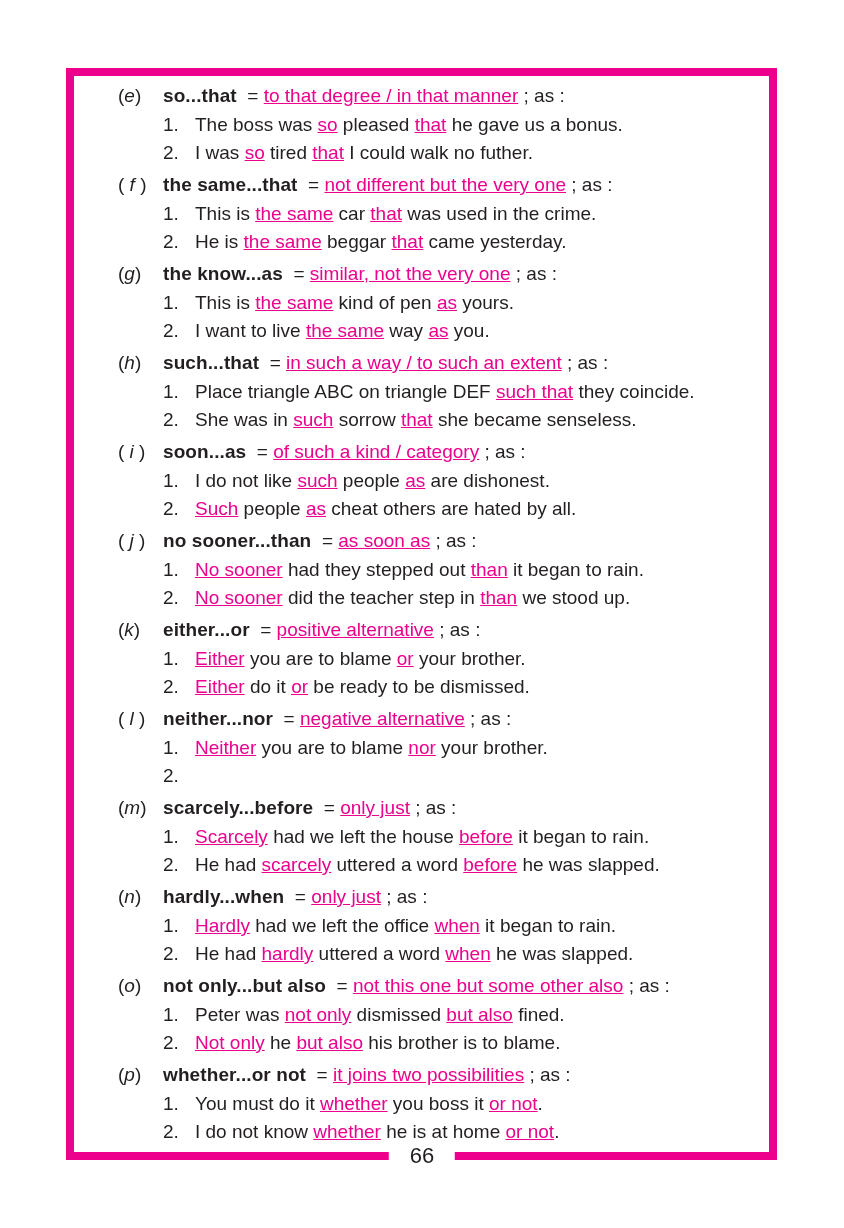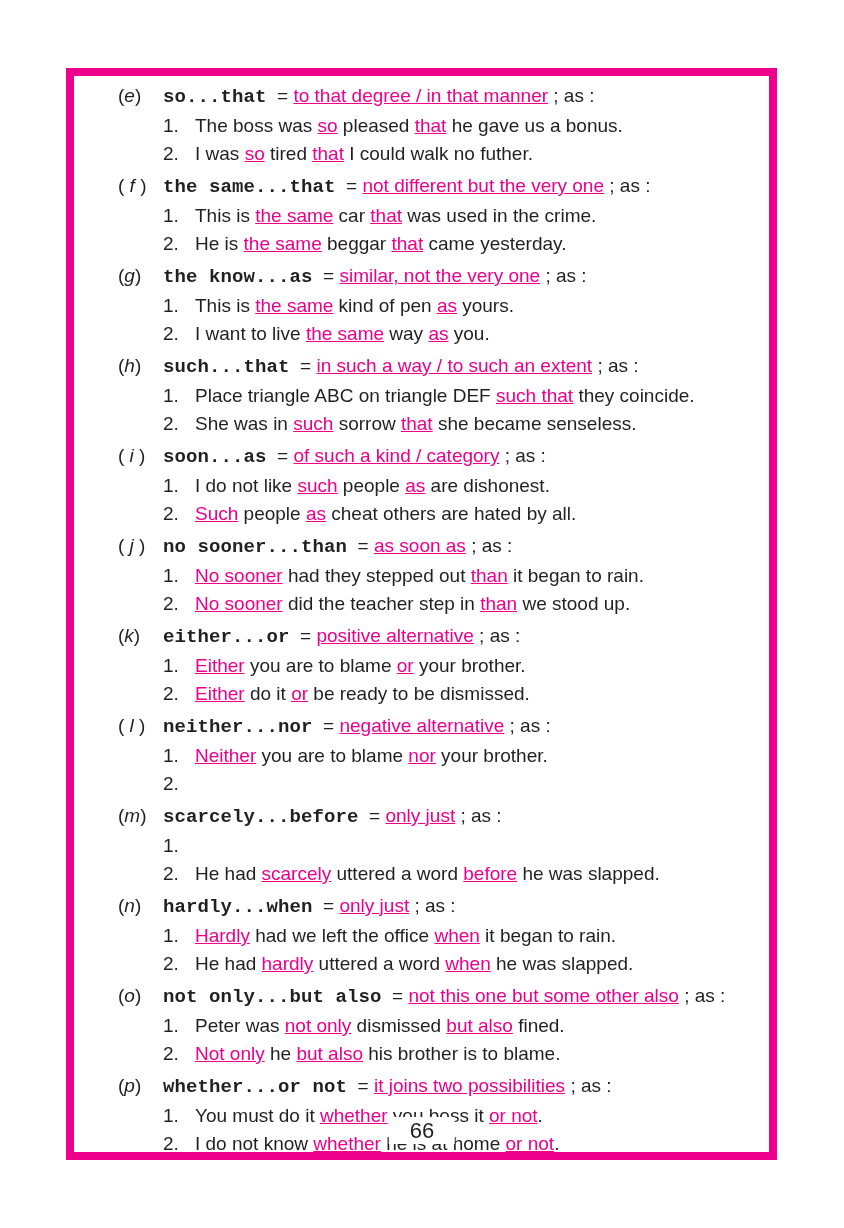--- a/index.html
+++ b/index.html
@@ -33,33 +33,33 @@
     font-size: 19px;
     white-space: pre-wrap;
   }
   .label {
     flex: none;
     width: 45px;
     font-style: normal;
   }
   .label i { font-style: italic; }
   .head-text { white-space: pre-wrap; }
-  .term { font-weight: bold; letter-spacing: 0.1px; font-family: Liberation Mono, monospace; }
+  .term { font-weight: bold; letter-spacing: 0.1px; }
   .pink { color: var(--accent); text-decoration: underline; }
   .ex {
     display: flex;
     margin-left: 45px;
     line-height: 28px;
     font-size: 19px;
   }
   .num { flex: none; width: 32px; }
   .ex-text { white-space: pre-wrap; }
   .footer {
     position: absolute;
-    top: 1117px;
+    top: 1142px;
     left: 50%;
     transform: translateX(-50%);
     background: #ffffff;
     padding: 0 21px;
     font-size: 22px;
     line-height: 27px;
     color: var(--ink);
     z-index: 2;
   }
 </style>
@@ -153,20 +153,21 @@
             <span class="ex-text"><span class="pink">Neither</span><span> you are to blame </span><span class="pink">nor</span><span> your brother.</span></span>
           </div>
           <div class="ex">
             <span class="num">2.</span>
           </div>
         </div>
         <div class="group">
           <div class="head"><span class="label">(<i>m</i>)</span><span class="head-text"><span class="term">scarcely...before</span><span class="eq">  = </span><span class="pink">only just</span><span class="suffix"> ; as :</span></span></div>
           <div class="ex">
             <span class="num">1.</span>
+            <span class="ex-text"><span class="pink">Scarcely</span><span> had we left the house </span><span class="pink">before</span><span> it began to rain.</span></span>
           </div>
           <div class="ex">
             <span class="num">2.</span>
             <span class="ex-text"><span>He had </span><span class="pink">scarcely</span><span> uttered a word </span><span class="pink">before</span><span> he was slapped.</span></span>
           </div>
         </div>
         <div class="group">
           <div class="head"><span class="label">(<i>n</i>)</span><span class="head-text"><span class="term">hardly...when</span><span class="eq">  = </span><span class="pink">only just</span><span class="suffix"> ; as :</span></span></div>
           <div class="ex">
             <span class="num">1.</span>

